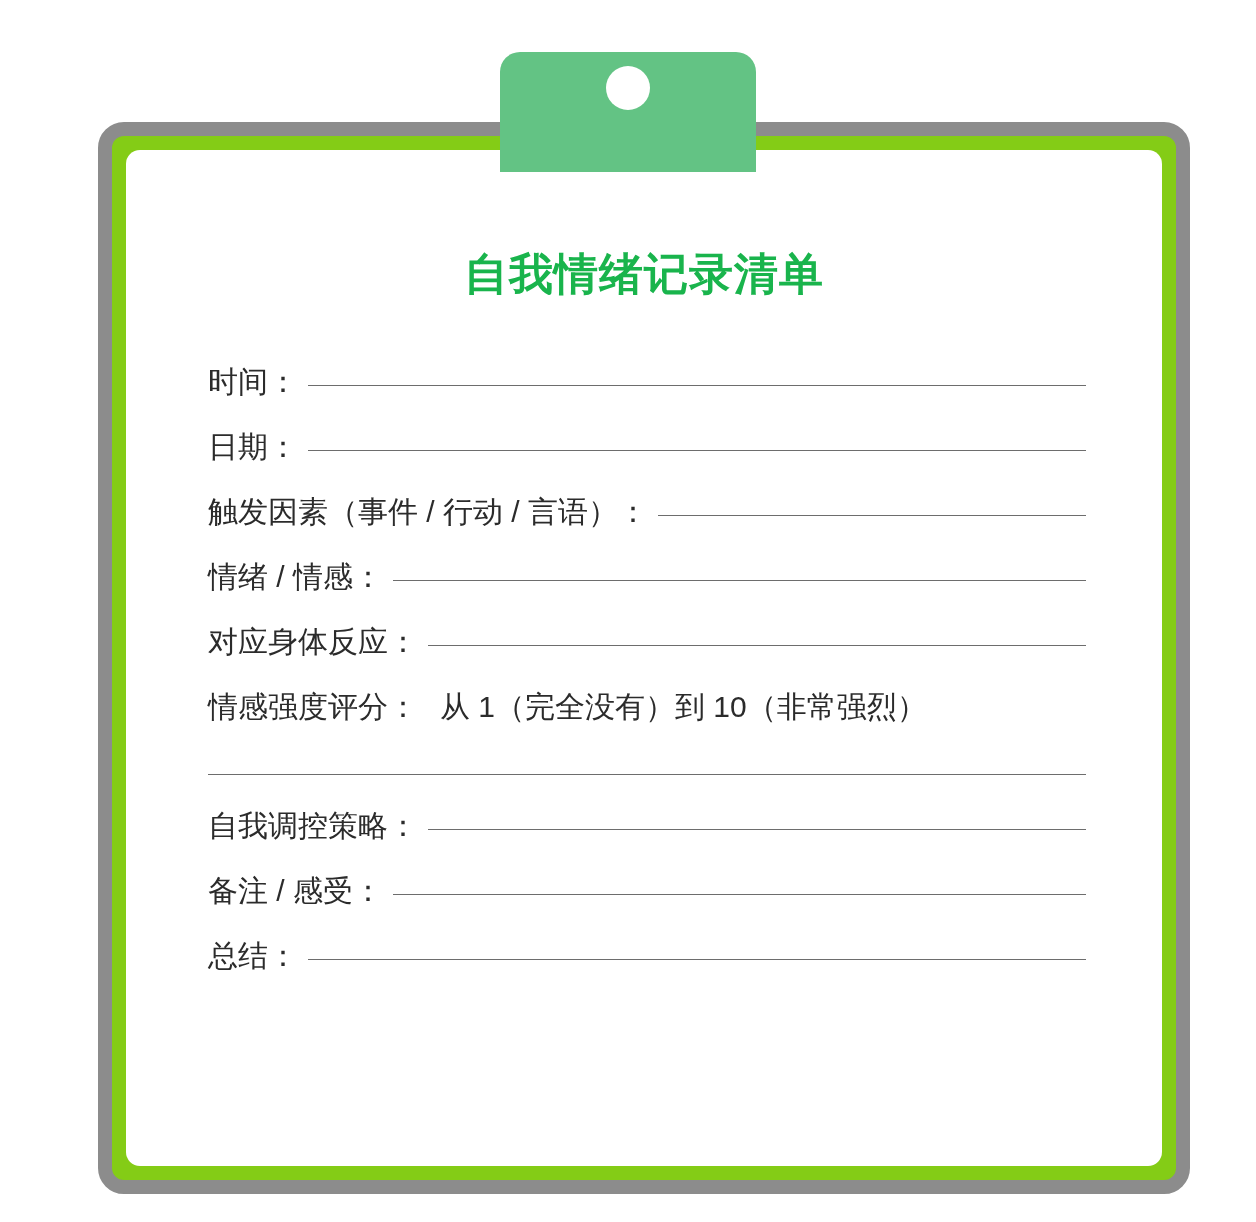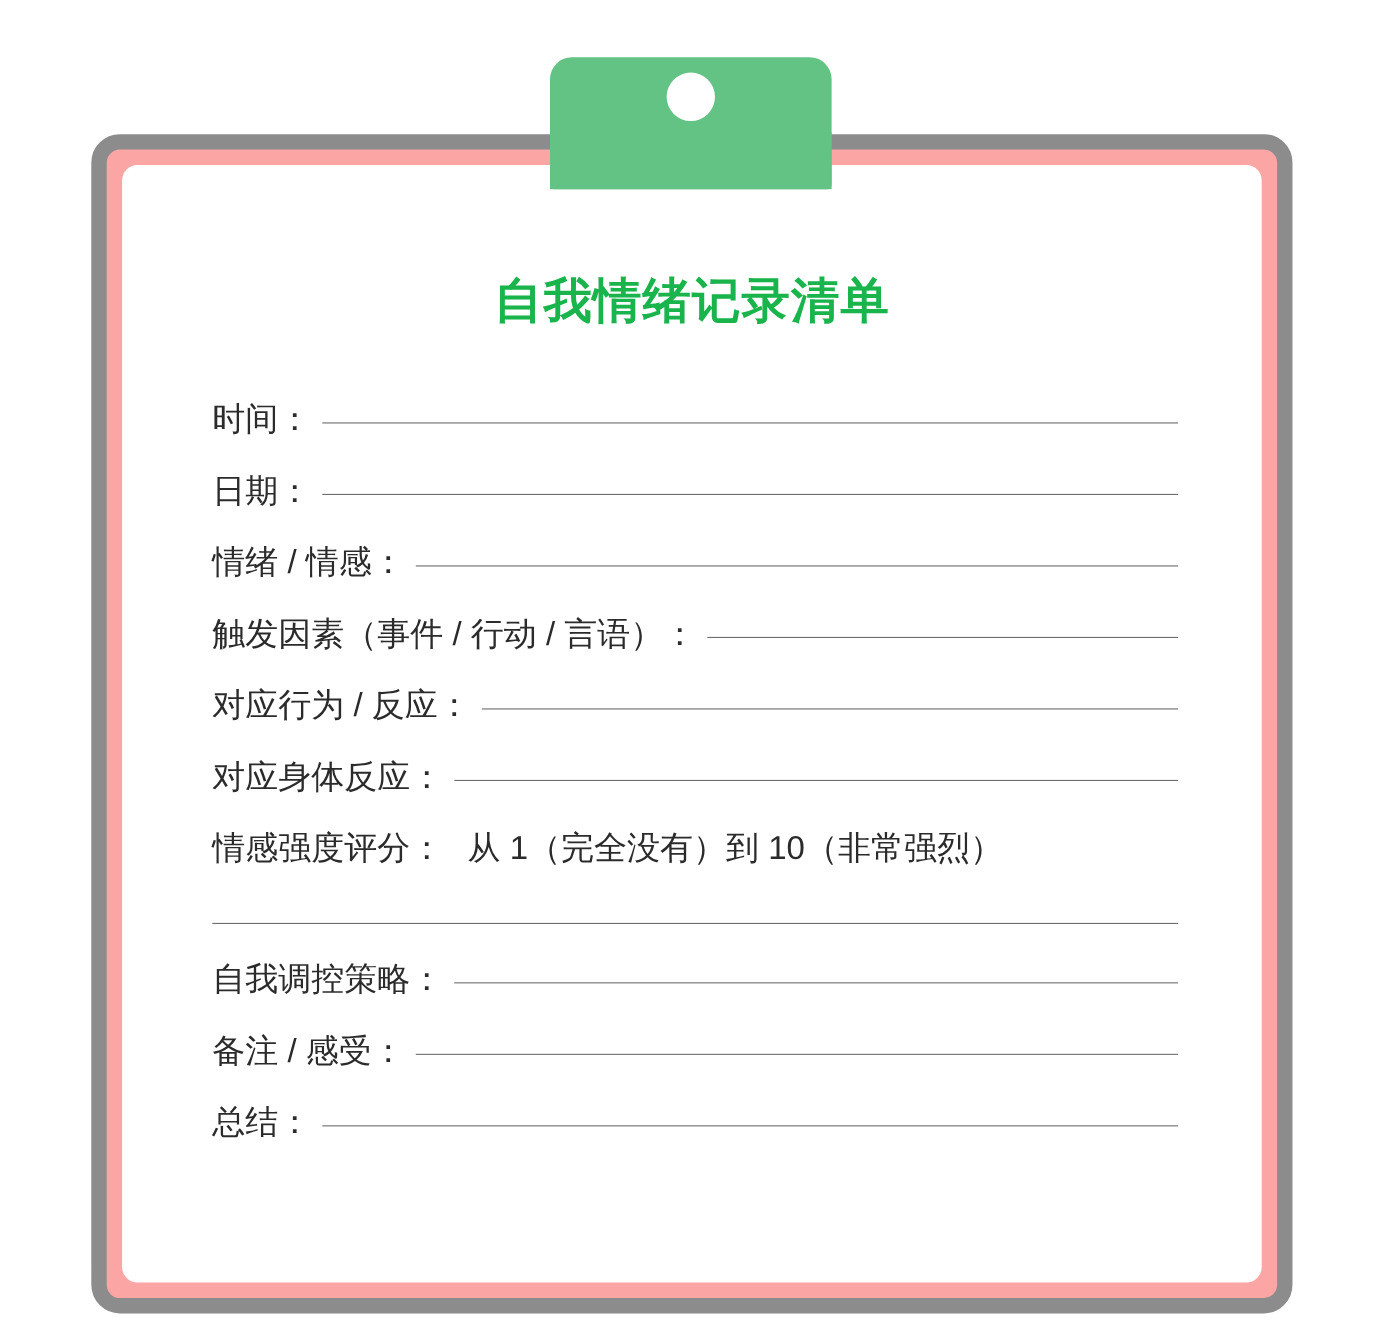--- a/index.html
+++ b/index.html
@@ -19,28 +19,28 @@
   .clipboard {
     position: absolute;
     left: 82px;
     top: 122px;
     width: 1092px;
     height: 1072px;
   }
 
   .clip-board-frame {
     position: absolute;
-    left: 1px;
+    left: 16px;
     top: 0;
     width: 100%;
     height: 100%;
     box-sizing: border-box;
     border: 14px solid #8c8c8c;
     border-radius: 26px;
-    background: #fca5a5;
+    background: #84cc16;
   }
 
   .clip-top {
     position: absolute;
     left: 50%;
     transform: translateX(-50%);
     top: -70px;
     width: 256px;
     height: 120px;
     background: #63c384;
@@ -161,33 +161,29 @@
           <span class="field-label">时间：</span>
           <span class="field-line"></span>
         </div>
 
         <div class="field-row">
           <span class="field-label">日期：</span>
           <span class="field-line"></span>
         </div>
 
         <div class="field-row">
+          <span class="field-label">触发因素（事件 / 行动 / 言语）：</span>
+          <span class="field-line"></span>
+        </div>
+
+        <div class="field-row">
           <span class="field-label">情绪 / 情感：</span>
           <span class="field-line"></span>
         </div>
 
-        <div class="field-row">
-          <span class="field-label">触发因素（事件 / 行动 / 言语）：</span>
-          <span class="field-line"></span>
-        </div>
-
-        <div class="field-row">
-          <span class="field-label">对应行为 / 反应：</span>
-          <span class="field-line"></span>
-        </div>
 
         <div class="field-row">
           <span class="field-label">对应身体反应：</span>
           <span class="field-line"></span>
         </div>
 
         <div class="field-row scale">
           <span class="field-label">情感强度评分：</span>
           <span class="field-value">从 1（完全没有）到 10（非常强烈）</span>
         </div>

